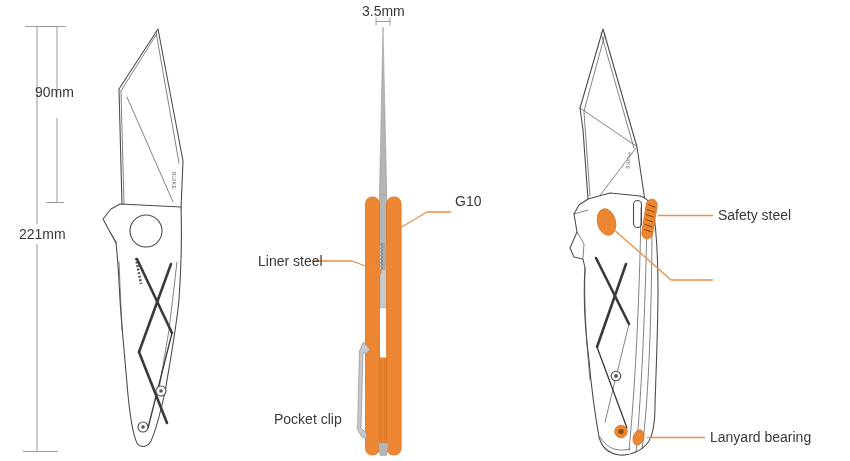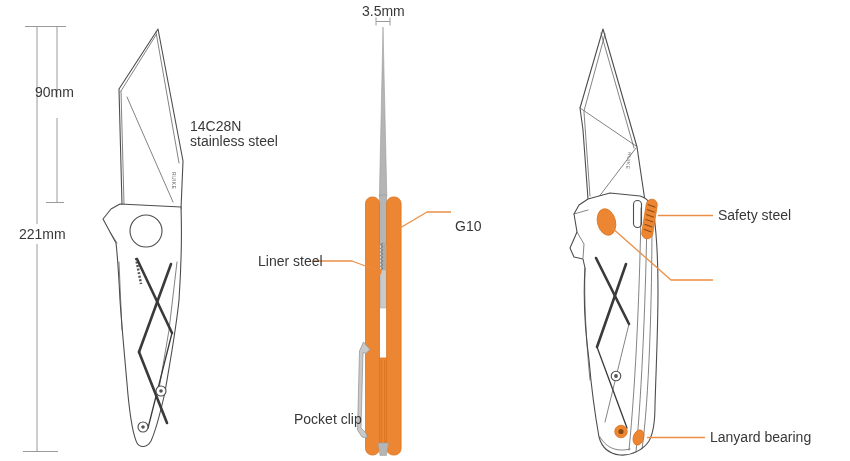--- a/index.html
+++ b/index.html
@@ -176,25 +176,21 @@
       <circle class="leaddot" cx="378" cy="271.5" r="3.6"></circle>
       <path class="lead" d="M658,215.5 L713,215.5"></path>
       <path class="lead" d="M611,227 L671,280 L713,280"></path>
       <path class="lead" d="M647,437.5 L705,437.5"></path>
     </g>
   </svg>
 
   <div class="lbl" style="left:35px;top:85px">90mm</div>
   <div class="lbl" style="left:19px;top:227px">221mm</div>
 
-  <div class="lbl" style="left:190px;top:119px">
-    <div>14C28N</div>
-    <div>stainless steel</div>
-  </div>
 
   <div class="lbl" style="left:362px;top:4px">3.5mm</div>
-  <div class="lbl lbl-big" style="left:455px;top:219px">G10</div>
+  <div class="lbl lbl-big" style="left:455px;top:194px">G10</div>
   <div class="lbl" style="left:258px;top:254px">Liner steel</div>
-  <div class="lbl" style="left:294px;top:412px">Pocket clip</div>
+  <div class="lbl" style="left:274px;top:412px">Pocket clip</div>
 
   <div class="lbl" style="left:718px;top:208px">Safety steel</div>
   <div class="lbl" style="left:710px;top:430px">Lanyard bearing</div>
 </div>
 
 </body></html>

